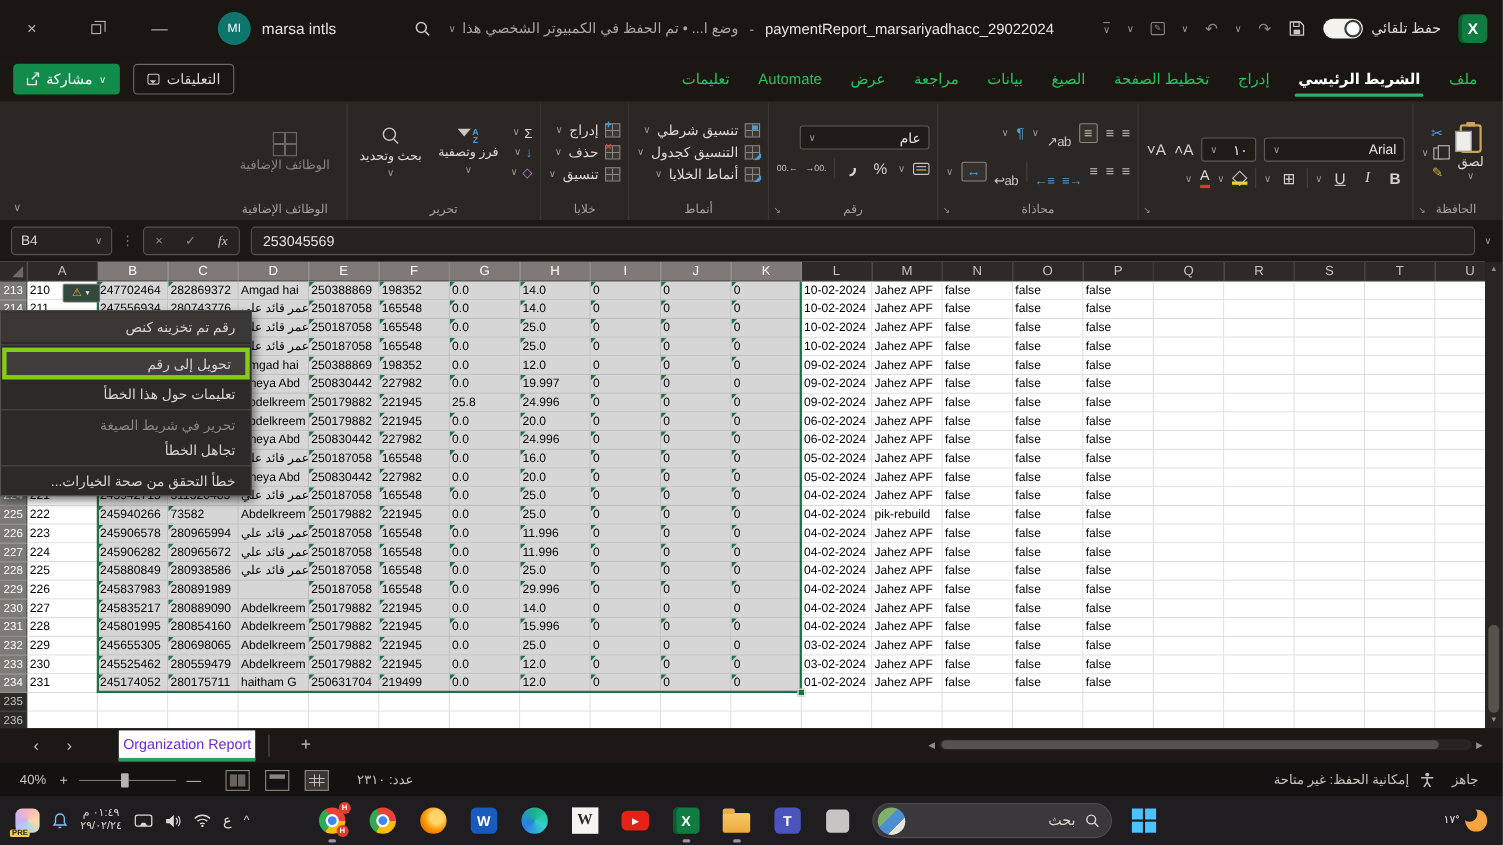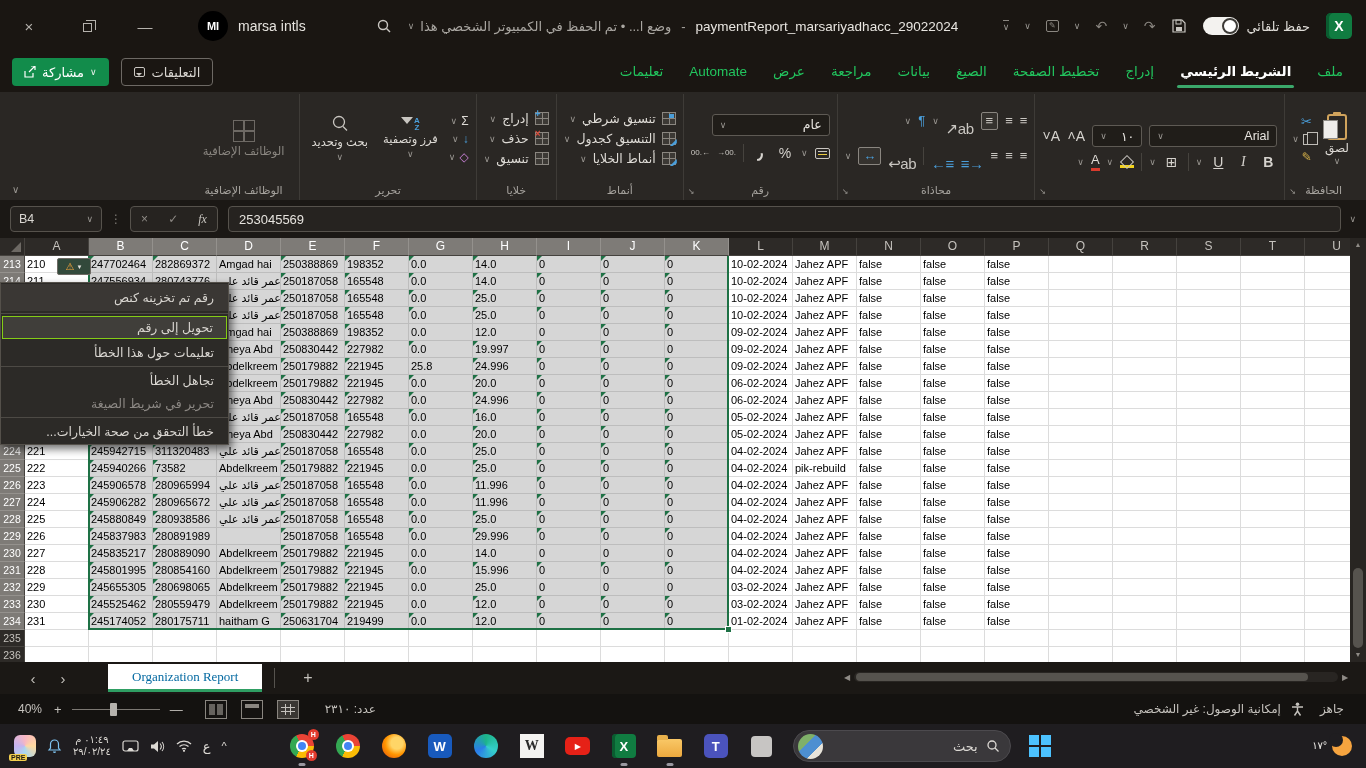--- a/index.html
+++ b/index.html
@@ -9,21 +9,21 @@
 
   
   .titlebar{position:absolute;top:0;left:0;width:1366px;height:52px;background:#1a1612;
             display:flex;align-items:center;color:#c9c6c1;font-size:13px;}
   .winbtn{width:34px;text-align:center;font-size:15px;color:#b5b2ad;cursor:default;}
   .winbtn.close{margin-left:12px;}
   .winbtn.restore{margin-left:24px;}
   .winbtn.minimize{margin-left:24px;}
   .rsq{display:inline-block;width:9px;height:9px;border:1px solid #b5b2ad;position:relative;}
   .rsq::before{content:"";position:absolute;left:2px;top:-4px;width:9px;height:9px;border:1px solid #b5b2ad;border-left:none;border-bottom:none;}
-  .avatar{width:30px;height:30px;border-radius:50%;background:#000000;color:#fff;font-size:11px;font-weight:bold;
+  .avatar{width:30px;height:30px;border-radius:50%;background:#0f766e;color:#fff;font-size:11px;font-weight:normal;
           display:flex;align-items:center;justify-content:center;margin-left:36px;}
   .acctname{margin-left:10px;color:#e6e3de;font-size:14px;}
   .tsearch{margin-left:70px;}
   .chev{font-size:9px;color:#9a9792;}
   .chev.dim{margin-left:16px;}
   .docstatus{margin-left:6px;color:#aaa7a2;}
   .dash{margin-left:10px;color:#aaa7a2;}
   .fname{margin-left:10px;color:#e8e5e0;font-size:13.5px;}
   .qat{margin-left:auto;display:flex;align-items:center;gap:15px;color:#8a8680;font-size:14px;}
   .chevbar{font-size:9px;border-top:1.5px solid #8a8680;padding-top:1px;}
@@ -71,21 +71,21 @@
   .fbtn.b{font-weight:bold;}
   .fbtn.i{font-style:italic;font-family:"Liberation Serif",serif;}
   .fbtn.u{text-decoration:underline;}
   .vsep{width:1px;height:18px;background:#46433e;}
   .colorA{position:relative;font-size:13px;padding-bottom:2px;border-bottom:3px solid #d83b2d;line-height:12px;}
   .fillic{position:relative;width:14px;height:11px;border-bottom:3px solid #f2d21c;}
   .fillic::before{content:"";position:absolute;left:2px;top:0;width:8px;height:8px;border:1.5px solid #c9c6c1;transform:rotate(45deg);}
   .alico{font-size:13px;color:#c9c6c1;line-height:12px;}
   .alico.boxed{border:1px solid #8a8680;border-radius:2px;padding:2px 4px;background:#35322e;}
   .blue{color:#4a9eda;}
-  .smtxt{font-size:15px;letter-spacing:-0.5px;margin-top:16px;}
+  .smtxt{font-size:12px;letter-spacing:-0.5px;margin-top:16px;}
   .acctic{display:inline-block;width:15px;height:11px;border:1px solid #c9c6c1;border-radius:2px;position:relative;}
   .acctic::after{content:"";position:absolute;left:2px;top:2px;right:2px;height:1px;background:#c9c6c1;box-shadow:0 3px 0 #e8c93e;}
   .decic{font-size:8px;line-height:8px;color:#c9c6c1;text-align:center;}
   .stylerow{display:flex;align-items:center;gap:6px;font-size:12.5px;white-space:nowrap;}
   .stylecol{display:flex;flex-direction:column;gap:5px;}
   .mgrid{display:inline-block;width:14px;height:13px;border:1px solid #8a8680;
          background:linear-gradient(#3c3935 0 0) padding-box;position:relative;}
   .mgrid::before{content:"";position:absolute;inset:0;background:
       linear-gradient(to right,transparent 48%,#8a8680 48% 56%,transparent 56%),
       linear-gradient(to bottom,transparent 44%,#8a8680 44% 54%,transparent 54%);}
@@ -137,35 +137,35 @@
 
   
   .errbtn{position:absolute;left:57px;top:258px;width:34px;height:17px;z-index:4;background:#32493b;border:1px solid #6e6a64;
           border-radius:2px;display:flex;align-items:center;justify-content:center;gap:2px;}
   .errbtn .warn{color:#f2a33a;font-size:10px;line-height:10px;}
   .errbtn .dd{color:#e6e3de;font-size:6px;}
   .errmenu{position:absolute;left:0;top:282px;width:229px;z-index:6;background:#2c2a27;border:1px solid #54504a;
            box-shadow:3px 4px 8px rgba(0,0,0,.55);padding:1px 0;}
   .mitem{direction:rtl;text-align:right;padding:4px 14px 4px 8px;font-size:12.5px;color:#d8d5d0;white-space:nowrap;}
   .mitem.header{background:#3a3734;padding:6px 14px;}
-  .mitem.highlighted{border:1px solid #84cc16;background:#403e3a;margin:2px 1px;padding:3px 13px 3px 7px;}
+  .mitem.highlighted{border:4px solid #84cc16;background:#403e3a;margin:2px 1px;padding:3px 13px 3px 7px;}
   .mitem.disabled{color:#8b8783;}
   .msep{height:1px;background:#4d4a45;margin:2px 0;}
 
   
   .vscroll{position:absolute;top:238px;left:1350px;width:16px;height:424px;background:#282522;z-index:2;}
   .vscroll .arr{display:block;text-align:center;color:#8f8b86;font-size:7px;line-height:14px;}
   .vthumb{position:absolute;left:3px;width:10px;border-radius:5px;background:#56534e;top:330px;height:80px;}
   .vscroll .arr.b{position:absolute;bottom:0;width:100%;}
 
   
   .sheetbar{position:absolute;top:662px;left:0;width:1366px;height:32px;background:#1b1815;display:flex;align-items:center;color:#b5b2ad;}
   .snav{margin-left:22px;font-size:15px;color:#c5c2bd;width:22px;text-align:center;}
-  .stab{margin-left:34px;height:28px;background:#fff;color:#0369a1;font-size:13px;display:flex;align-items:center;
-        padding:0 24px;border-bottom:3px solid #2f9e63;font-weight:500;font-family:Liberation Serif, serif;}
+  .stab{margin-left:34px;height:28px;background:#fff;color:#6d28d9;font-size:13px;display:flex;align-items:center;
+        padding:0 4px;border-bottom:3px solid #2f9e63;font-weight:500;}
   .stabsep{width:1px;height:20px;background:#56534e;margin-left:12px;}
   .saddsheet{margin-left:28px;font-size:16px;color:#c5c2bd;}
   .hscroll{position:absolute;left:840px;right:14px;top:8px;height:14px;display:flex;align-items:center;}
   .hscroll .arr{color:#8f8b86;font-size:8px;width:14px;text-align:center;}
   .htrack{flex:1;height:10px;background:#282522;border-radius:5px;position:relative;}
   .hthumb{position:absolute;left:2px;right:30px;top:1px;height:8px;border-radius:4px;background:#56534e;}
 
   
   .statusbar{position:absolute;top:694px;left:0;width:1366px;height:30px;background:#141210;display:flex;align-items:center;
              color:#c5c2bd;font-size:12px;}
@@ -1149,22 +1149,22 @@
   <div class="errbtn">
     <span class="warn">⚠</span>
     <span class="dd">▼</span>
   </div>
   <div class="errmenu" id="errMenu">
       <div class="mitem header">رقم تم تخزينه كنص</div>
       <div class="msep"></div>
       <div class="mitem highlighted">تحويل إلى رقم</div>
       <div class="mitem normal">تعليمات حول هذا الخطأ</div>
       <div class="msep"></div>
+      <div class="mitem disabled">تحرير في شريط الصيغة</div>
       <div class="mitem normal">تجاهل الخطأ</div>
-      <div class="mitem disabled">تحرير في شريط الصيغة</div>
       <div class="msep"></div>
       <div class="mitem normal">خطأ التحقق من صحة الخيارات...</div>
     </div>
 
   <div class="vscroll">
     <span class="arr">▲</span>
     <span class="vthumb"></span>
     <span class="arr b">▼</span>
   </div>
 
@@ -1190,21 +1190,21 @@
     <span class="zplus">+</span>
     <span class="ztrack">
         <span class="zthumb"></span>
       </span>
     <span class="zminus">—</span>
     <span class="viewic pb first"></span>
     <span class="viewic pl"></span>
     <span class="viewic nm"></span>
     <span class="counttxt">عدد: ٢٣١٠</span>
     <div class="sright">
-      <span class="acc">إمكانية الوصول: غير الشخصي</span>
+      <span class="acc">إمكانية الحفظ: غير متاحة</span>
       <svg width="13" height="14" viewBox="0 0 13 14">
           <circle cx="6.5" cy="2.2" r="1.8" fill="#c5c2bd"></circle>
           <path d="M1 5 h11 M6.5 5 v4 M6.5 9 L3.5 13.5 M6.5 9 L9.5 13.5" stroke="#c5c2bd" stroke-width="1.4" fill="none"></path>
         </svg>
       <span class="ready">جاهز</span>
     </div>
   </div>
 
   <div class="taskbar">
     <div class="tray">

